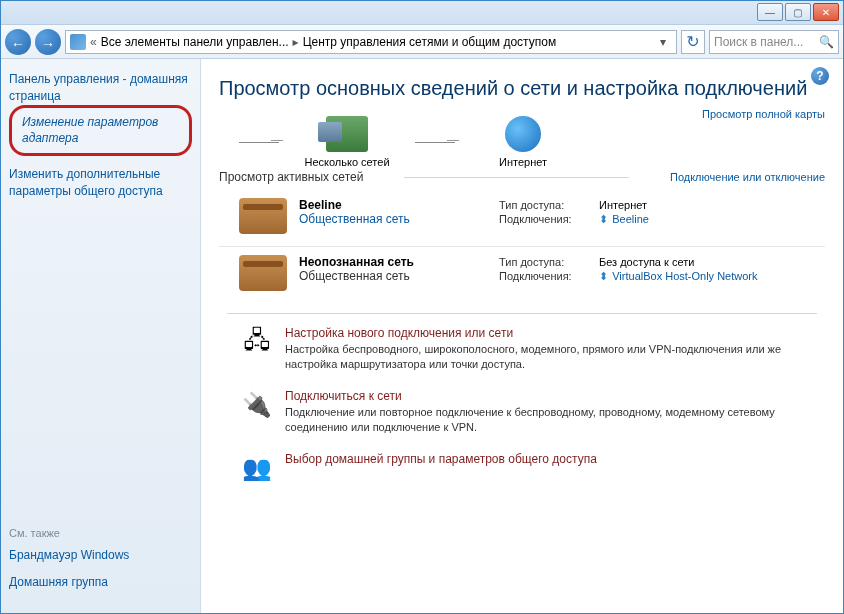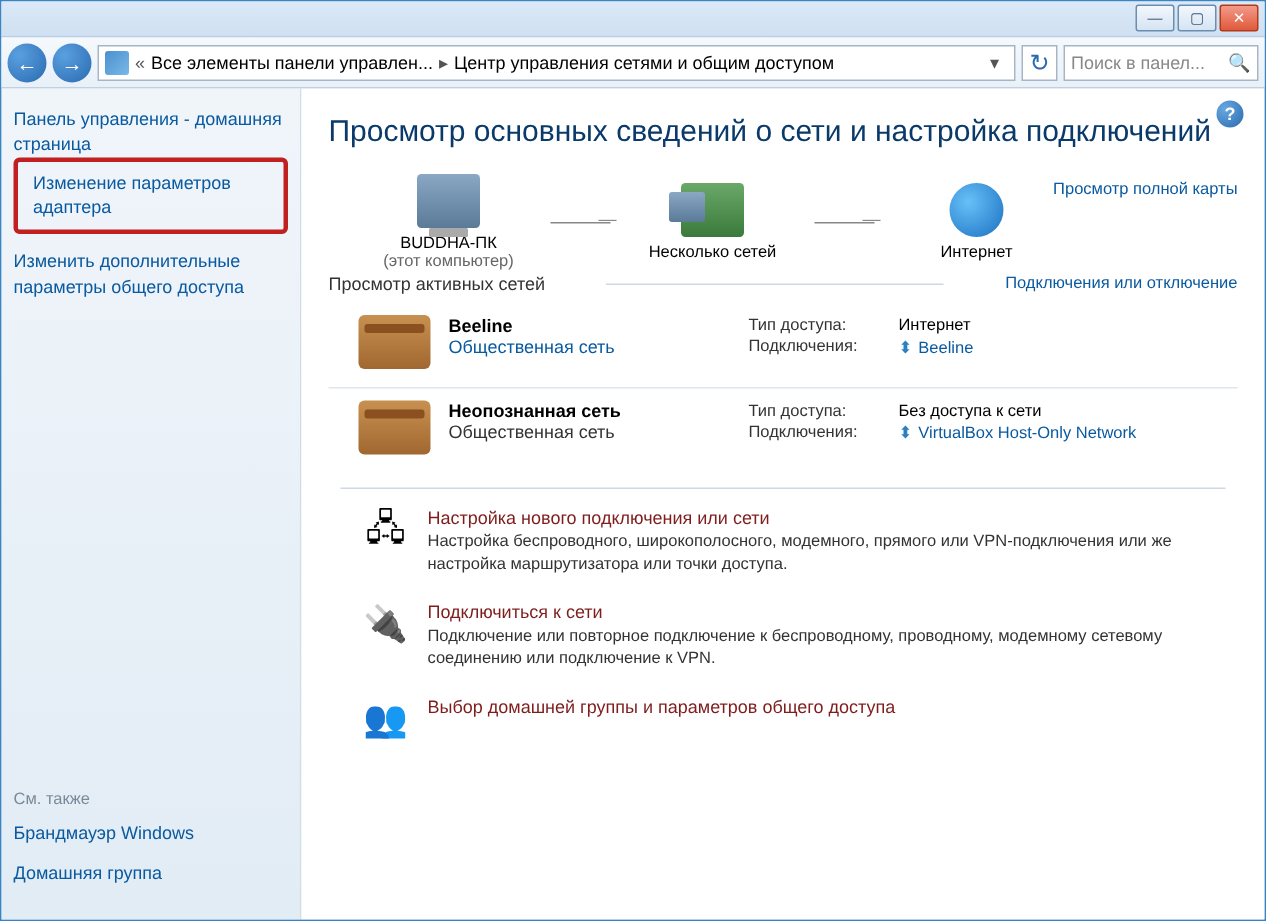--- a/index.html
+++ b/index.html
@@ -15,21 +15,21 @@
 .addricon{ width:16px; height:16px; background:linear-gradient(135deg,#4a90d0,#7ab8e8); border-radius:2px;}
 .addrseg{ color:#000; white-space:nowrap;}
 .addrchev{ color:#555;}
 .dropbtn{ width:18px; text-align:center; color:#555;}
 .refreshbox{ width:24px; height:24px; border:1px solid #a5b5c5; background:#fff; display:flex; align-items:center; justify-content:center; color:#2a6ab0;}
 .searchbox{ width:130px; height:24px; border:1px solid #a5b5c5; background:#fff; display:flex; align-items:center; padding:0 4px; font-size:12px; color:#888; gap:4px;}
 .body { flex:1; display:flex; overflow:hidden;}
 .sidebar { width:200px; background:linear-gradient(#f0f5fa,#e2ecf5); border-right:1px solid #d0dde8; padding:12px 8px; font-size:12px; display:flex; flex-direction:column;}
 .side-head{ color:#0a5aa0; margin-bottom:0; line-height:1.4;}
 .side-link{ color:#0a5aa0; margin-bottom:10px; line-height:1.4; cursor:pointer;}
-.side-link.highlight{ border:3px solid #c02020; border-radius:4px; padding:6px 10px; color:#0a5aa0;}
+.side-link.highlight{ border:3px solid #c02020; border-radius:16px; padding:6px 10px; color:#0a5aa0;font-style:italic;}
 .side-spacer{ flex:1;}
 .side-sub{ color:#7a8a9a; font-size:11px; margin-bottom:8px;}
 .content { flex:1; background:#fff; padding:12px 18px 0 18px; font-size:12px; overflow:auto; position:relative;}
 .helpicon{ position:absolute; top:8px; right:14px; width:18px; height:18px; border-radius:50%; background:radial-gradient(circle at 30% 30%,#68a8e0,#2a6ab0); color:#fff; display:flex; align-items:center; justify-content:center; font-size:12px; font-weight:bold;}
 h1.pagetitle{ color:#0a3a6a; font-size:20px; font-weight:normal; margin:6px 0 16px 0;}
 .netmap{ display:flex; align-items:center; gap:8px; margin-left:20px;}
 .netnode{ display:flex; flex-direction:column; align-items:center; font-size:11px; text-align:center; width:120px;}
 .nodeicon{ width:42px; height:36px; margin-bottom:4px;}
 .pcicon{ background:linear-gradient(#8aa8c4,#5a7a98); border-radius:3px; position:relative;}
 .pcicon::after{content:""; position:absolute; bottom:-6px; left:8px; width:26px; height:6px; background:#aaa; border-radius:1px;}
@@ -101,42 +101,37 @@
       <div class="side-sub">См. также</div>
       <div class="side-link">Брандмауэр Windows</div>
       <div class="side-link">Домашняя группа</div>
     </div>
 
     <div class="content">
       <div class="helpicon">?</div>
       <h1 class="pagetitle">Просмотр основных сведений о сети и настройка подключений</h1>
 
       <div class="netmap">
-        <div class="netnode">
-          <div class="nodeicon pcicon"></div>
-          <div>BUDDHA-ПК</div>
-          <div style="color:#666">(этот компьютер)</div>
-        </div>
         <div class="netline"></div>
         <div class="netnode">
           <div class="nodeicon multiicon"></div>
           <div>Несколько сетей</div>
         </div>
         <div class="netline"></div>
         <div class="netnode">
           <div class="nodeicon globeicon"></div>
           <div>Интернет</div>
         </div>
       </div>
       <div class="maplink">Просмотр полной карты</div>
 
       <div class="sectionrow">
         <span class="sectionlabel">Просмотр активных сетей</span>
         <div class="sectionline"></div>
-        <span class="sectionaction">Подключения или отключение</span>
+        <span class="sectionaction">Подключение или отключение</span>
       </div>
 
       <div class="netblock">
         <div class="benchicon"></div>
         <div class="netinfo">
           <div class="netleft">
             <div class="netname">Beeline</div>
             <div class="netcat">Общественная сеть</div>
           </div>
           <div class="netright">

